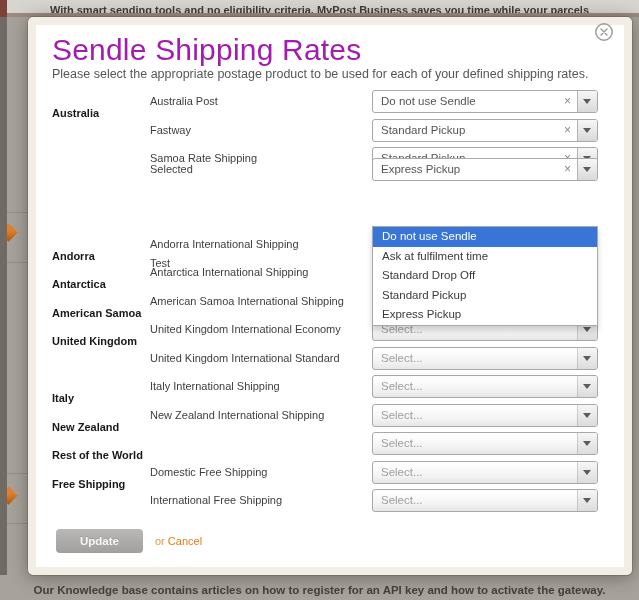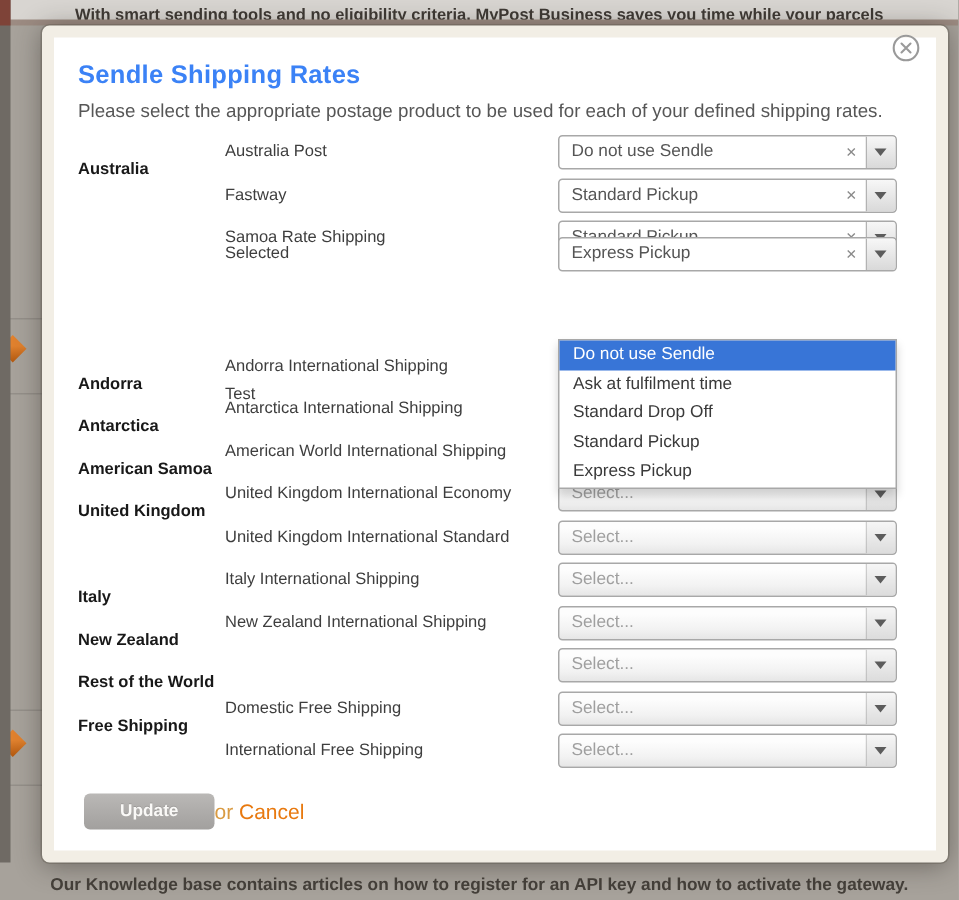--- a/index.html
+++ b/index.html
@@ -22,22 +22,22 @@
   .bg-arrow{position:absolute;left:2px;width:13px;height:13px;transform:rotate(45deg);
             background:linear-gradient(135deg,#e0812e 40%,#b0570f);}
 
   
   .modal{position:absolute;left:28px;top:17px;width:604px;height:558px;box-sizing:border-box;
          background:#ffffff;border:8px solid #f2eee5;border-radius:5px;
          box-shadow:0 0 0 1px rgba(90,82,72,.35),0 2px 18px rgba(40,35,30,.45);}
 
   .close-btn{position:absolute;top:-3px;right:10px;width:20px;height:20px;cursor:pointer;}
 
-  .modal-title{position:absolute;top:11px;left:16px;font-size:17px;line-height:27px;
-               font-weight:bold;color:#3b82f6;letter-spacing:.2px;}
+  .modal-title{position:absolute;top:11px;left:16px;font-size:30px;line-height:27px;
+               font-weight:normal;color:#a21caf;letter-spacing:.2px;}
   .modal-subtitle{position:absolute;top:42px;left:16px;font-size:12.5px;color:#565656;}
 
   
   .rates-form{position:absolute;top:65px;left:16px;width:562px;height:432px;}
   .row{position:absolute;left:0;width:562px;height:23px;}
   .zone{position:absolute;left:0;top:12px;width:96px;font-size:11px;font-weight:bold;
         color:#181818;line-height:23px;white-space:nowrap;}
   .method{position:absolute;left:98px;top:0;width:216px;font-size:11px;color:#3e3e3e;
           line-height:23px;white-space:nowrap;}
 
@@ -71,21 +71,21 @@
                color:#3a3a3a;white-space:nowrap;overflow:hidden;cursor:pointer;}
   .drop-option.highlighted{background:#3875d7;color:#ffffff;}
 
   
   .modal-actions{position:absolute;top:504px;left:20px;height:24px;display:flex;
                  align-items:center;}
   .update-btn{width:87px;height:24px;border:none;border-radius:4px;cursor:pointer;
               background:linear-gradient(#bab8b6,#a2a09e);color:#faf9f7;
               font-family:"Liberation Sans",sans-serif;font-size:11.5px;font-weight:bold;
               text-shadow:0 -1px 0 rgba(0,0,0,.12);}
-  .cancel-wrap{margin-left:0;font-size:14px;}
+  .cancel-wrap{margin-left:12px;font-size:11px;}
   .cancel-prefix{color:#d99b43;}
   .cancel-link{color:#e8790f;text-decoration:none;cursor:pointer;}
 </style>
 </head>
 <body>
 
 <div id="screen">
 
   <div class="bg-top">
     <span>With smart sending tools and no eligibility criteria, MyPost Business saves you time while your parcels</span>
@@ -192,21 +192,21 @@
     <div class="select-box placeholder">
       <span class="sel-val">Select...</span>
 
       <span class="arrow-seg">
         <i class="arr"></i>
       </span>
     </div>
   </div>
         <div class="row" style="top: 199.5px;">
     <span class="zone">American Samoa</span>
-    <span class="method">American World International Shipping</span>
+    <span class="method">American Samoa International Shipping</span>
     <div class="select-box placeholder">
       <span class="sel-val">Select...</span>
 
       <span class="arrow-seg">
         <i class="arr"></i>
       </span>
     </div>
   </div>
         <div class="row" style="top: 228px;">
     <span class="zone">United Kingdom</span>

